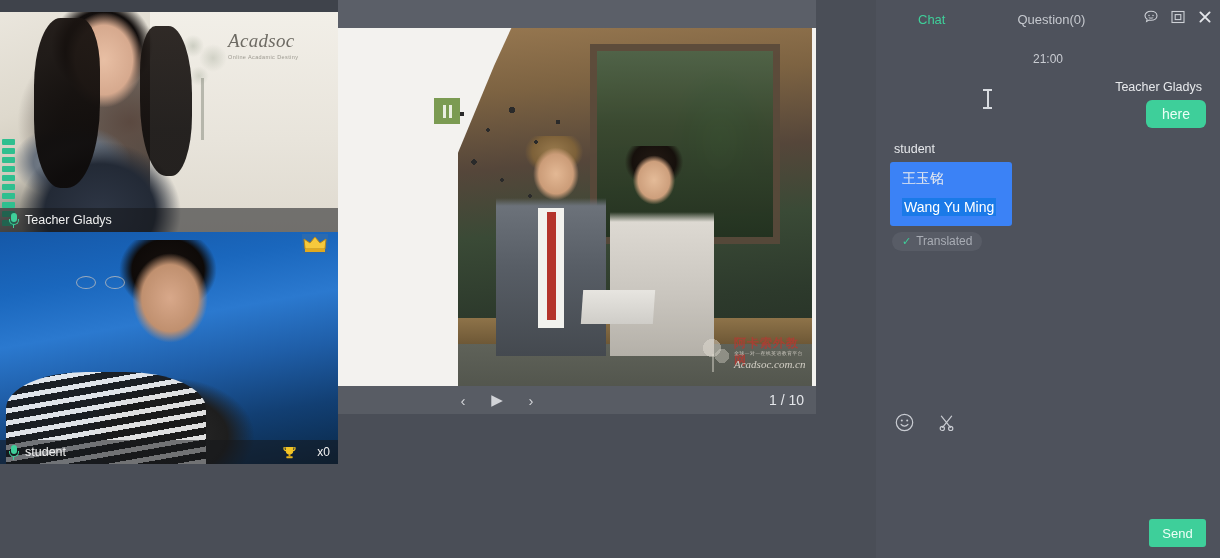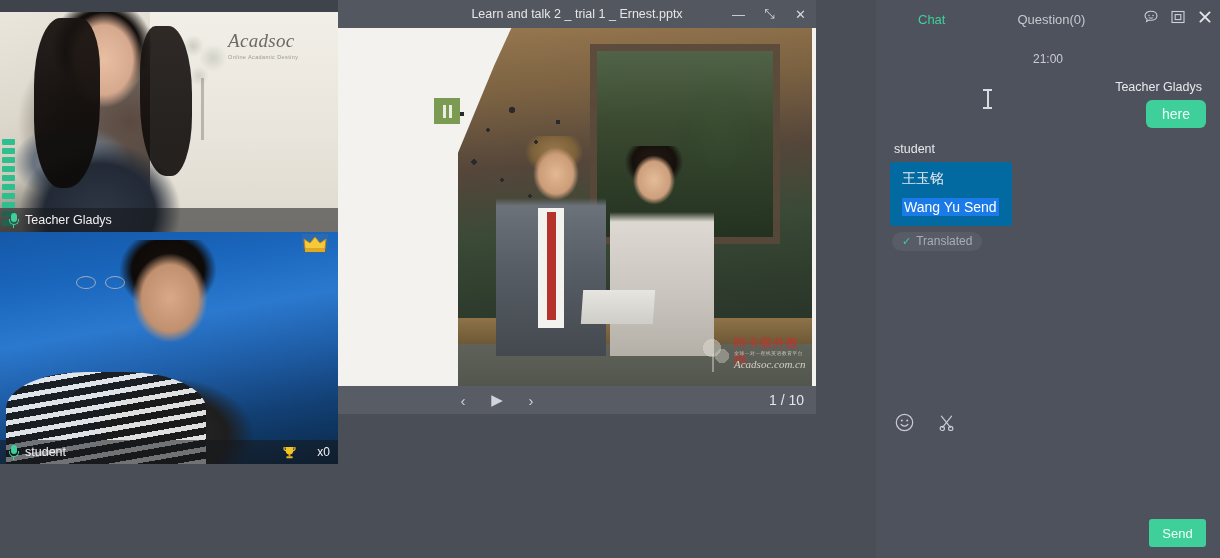--- a/index.html
+++ b/index.html
@@ -205,21 +205,21 @@
 
   .msg-row { display: flex; flex-direction: column; }
   .msg-row.out { align-items: flex-end; }
   .msg-row.in { align-items: flex-start; }
   .msg-name { font-size: 12.5px; color: #e7e9ec; margin: 14px 4px 6px; }
   .bubble-out {
     background: #3ecf9a; color: #eafff6; font-size: 14px;
     padding: 6px 16px; border-radius: 6px;
   }
   .bubble-in {
-    background: #0369a1; border-radius: 3px; padding: 8px 12px 10px;
+    background: #3b82f6; border-radius: 3px; padding: 8px 12px 10px;
     min-width: 122px;
   }
   .bubble-in .orig { font-size: 14px; color: #e9ebef; }
   .bubble-in .trans { margin-top: 10px; font-size: 14px; color: #ffffff; background: #1a7ae8; display: inline-block; padding: 1px 2px; }
   .translated-chip {
     margin-top: 6px; margin-left: 2px; display: inline-flex; align-items: center; gap: 5px;
     background: #585c66; border-radius: 10px; padding: 2px 10px 3px; font-size: 12px; color: #a9adb5;
   }
   .translated-chip .ck { color: #3ecf9a; font-size: 11px; }
 
@@ -311,28 +311,20 @@
           <rect x="4.6" y="12" width="6.8" height="2" rx=".6" fill="#e6b41c"></rect>
         </svg>
         <span class="cnt">x0</span>
       </span>
     </div>
 
     <div class="video-filler"></div>
   </div>
 
   <div class="ppt-win">
-    <div class="ppt-title">
-      <span>Learn and talk 2 _ trial 1 _ Ernest.pptx</span>
-      <span class="win-btns">
-        <span class="win-btn">—</span>
-        <span class="win-btn">⤡</span>
-        <span class="win-btn close">✕</span>
-      </span>
-    </div>
 
     <div class="slide">
 
       <div class="pause-badge">
           <i></i>
           <i></i>
         </div>
 
       <div class="photo">
         <div class="photo-window"></div>
@@ -407,21 +399,21 @@
 
       <div class="msg-row out">
         <div class="msg-name">Teacher Gladys</div>
         <div class="bubble-out">here</div>
       </div>
 
       <div class="msg-row in">
         <div class="msg-name">student</div>
         <div class="bubble-in">
           <div class="orig">王玉铭</div>
-          <div class="trans">Wang Yu Send</div>
+          <div class="trans">Wang Yu Ming</div>
         </div>
         <div class="translated-chip">
           <span class="ck">✓</span>
           <span>Translated</span>
         </div>
       </div>
     </div>
 
     <div class="chat-tools">
       <span class="tool-ico">

